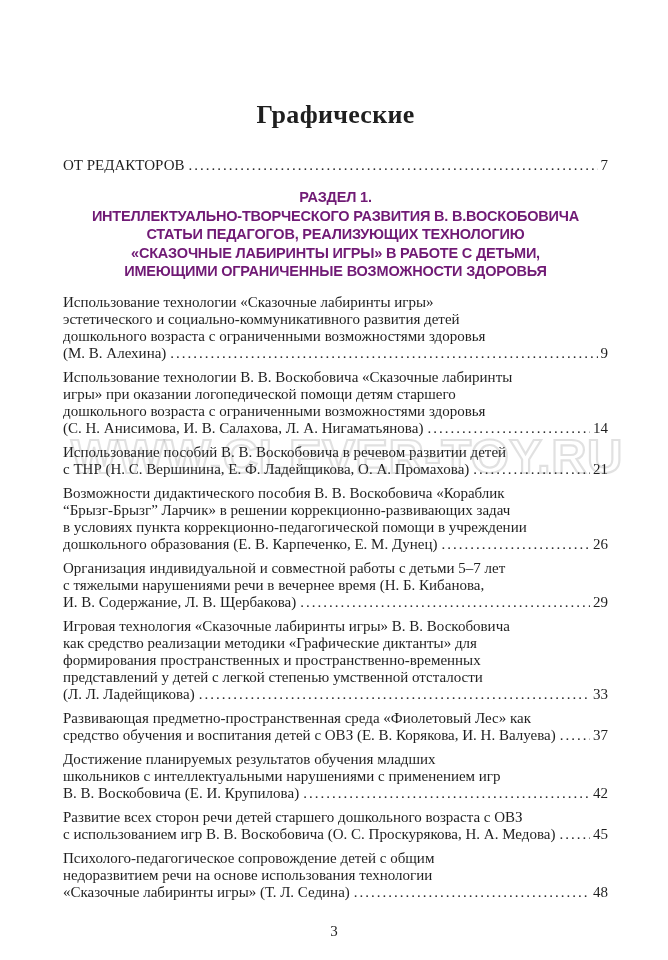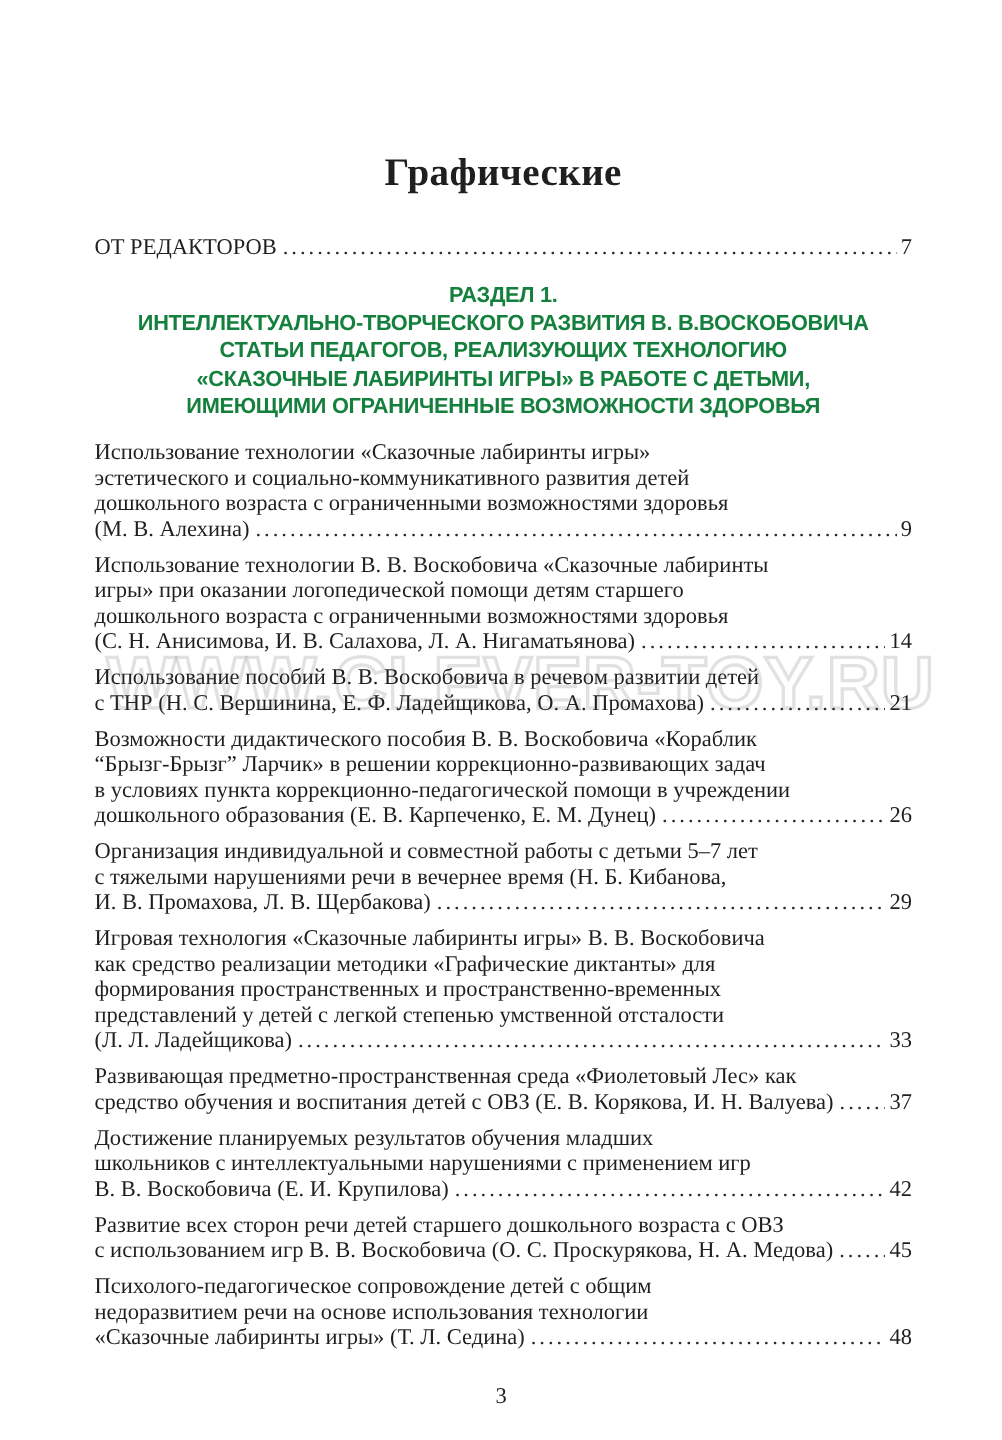--- a/index.html
+++ b/index.html
@@ -52,21 +52,21 @@
   }
   .pagenum { flex: 0 0 auto; }
   .heading {
     margin-top: 13px;
     text-align: center;
     font-family: "Liberation Sans", sans-serif;
     font-weight: 700;
     font-size: 14.5px;
     line-height: 18.5px;
     letter-spacing: -0.2px;
-    color: #15803d;
+    color: #701a75;
   }
   #toc-entries {
     margin-top: 13px;
     font-size: 15px;
     line-height: 17px;
   }
   .entry { margin-bottom: 7px; }
   .entry-line { white-space: nowrap; }
   .footer {
     position: absolute;
@@ -153,21 +153,21 @@
           <div class="toc-line">
             <span class="toc-text">дошкольного образования (Е. В. Карпеченко, Е. М. Дунец)</span>
             <span class="leader"></span>
             <span class="pagenum">26</span>
           </div>
         </div>
         <div class="entry">
           <div class="entry-line">Организация индивидуальной и совместной работы с детьми 5–7 лет</div>
           <div class="entry-line">с тяжелыми нарушениями речи в вечернее время (Н. Б. Кибанова,</div>
           <div class="toc-line">
-            <span class="toc-text">И. В. Промахова, Л. В. Щербакова)</span>
+            <span class="toc-text">И. В. Содержание, Л. В. Щербакова)</span>
             <span class="leader"></span>
             <span class="pagenum">29</span>
           </div>
         </div>
         <div class="entry">
           <div class="entry-line">Игровая технология «Сказочные лабиринты игры» В. В. Воскобовича</div>
           <div class="entry-line">как средство реализации методики «Графические диктанты» для</div>
           <div class="entry-line">формирования пространственных и пространственно-временных</div>
           <div class="entry-line">представлений у детей с легкой степенью умственной отсталости</div>
           <div class="toc-line">

